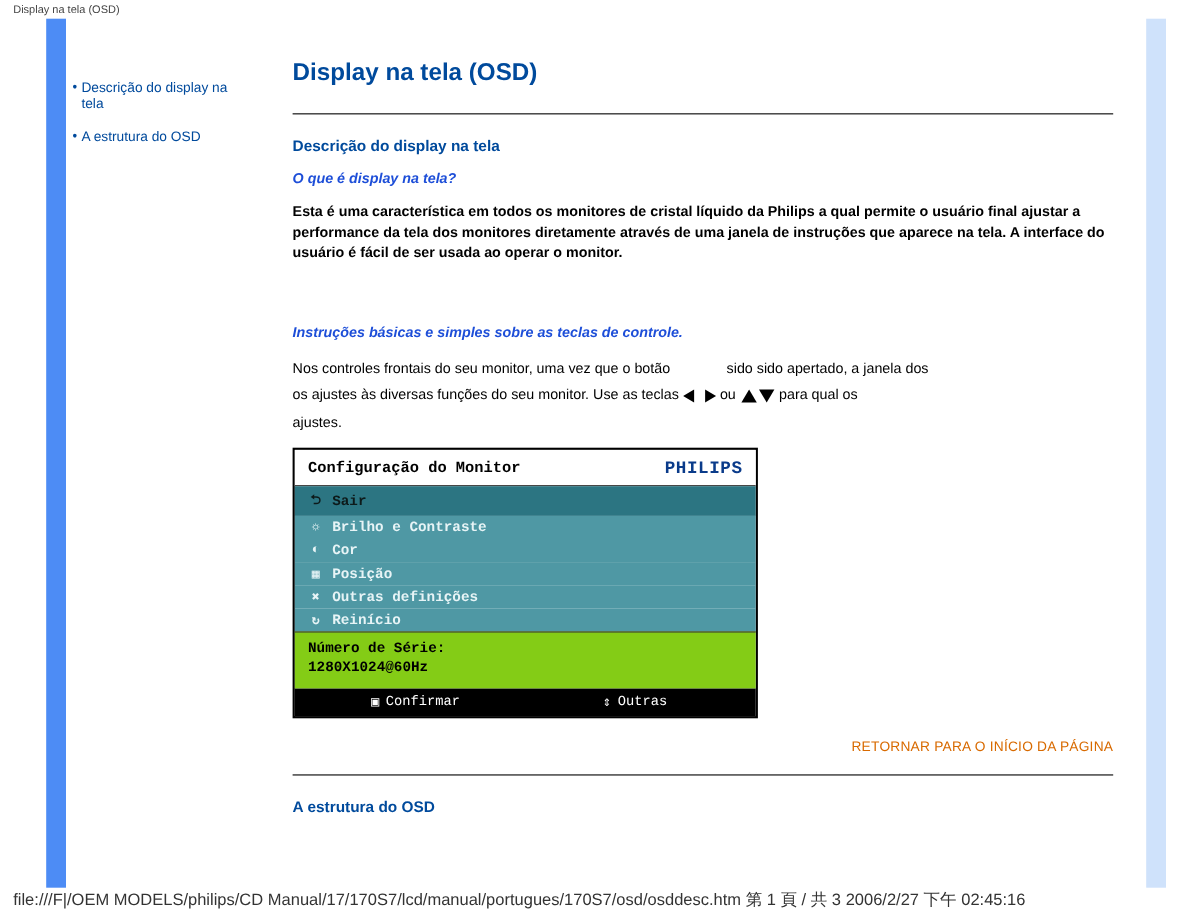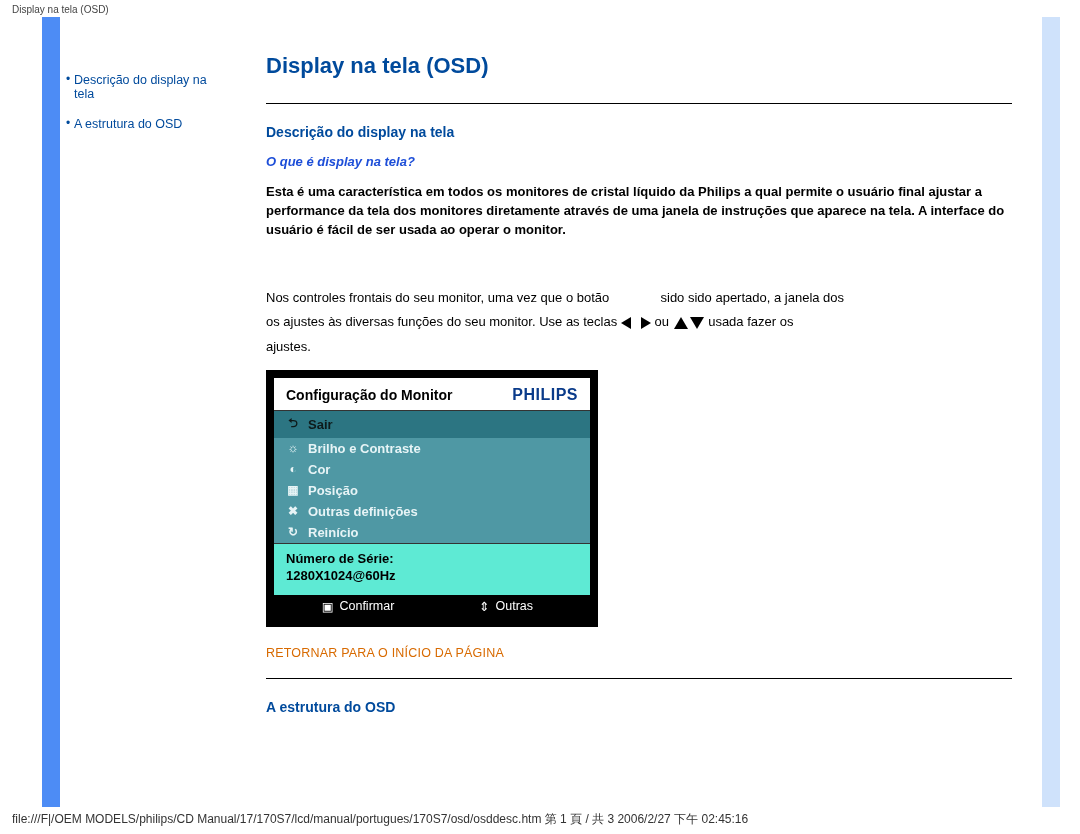--- a/index.html
+++ b/index.html
@@ -44,24 +44,24 @@
   hr.rule { border: none; border-top: 1px solid #000; margin: 8px 0 20px 0; }
   h2.section { color: #004a9c; font-size: 14px; font-weight: bold; margin: 8px 0 14px 0; }
   .orange-sub { color: #1d4ed8; font-style: italic; font-weight: bold; font-size: 13px; margin: 8px 0 14px 0; }
   p.body { font-size: 13px; line-height: 1.45; margin-bottom: 16px; color:#000;font-weight:bold; }
   .paragraph-line { font-size:13px; line-height:1.9; }
   .inline-icon { display:inline-block; vertical-align:middle; }
   .inline-icon svg { display:block; }
 
   
   .osd {
-    width: 332px;
-    border: 8px solid #000000;
+    width: 423px;
+    border: 2px solid #000000;
     margin: 10px 0 18px 0;
-    font-family: Liberation Sans, sans-serif;
+    font-family: Liberation Mono, monospace;
   }
   .osd-top {
     background: #fff;
     display: flex;
     justify-content: space-between;
     align-items: center;
     padding: 8px 12px 6px 12px;
     border-bottom: 1px solid #333;
   }
   .osd-top-title { font-size: 14px; font-weight: bold; color:#000; }
@@ -70,37 +70,37 @@
   .osd-item {
     display: flex; align-items: center; gap: 8px;
     padding: 3px 12px;
     font-size: 13px; font-weight: bold;
     color: #e7f4f6;
     background: #4f98a4;
   }
   .osd-item.active { background: #2c7582; color:#0d1a1a; }
   .osd-item .mi { width:14px; text-align:center; font-size:12px; }
   .osd-info {
-    background:#5eead4; color:#000; font-size:13px; font-weight:bold;
+    background:#84cc16; color:#000; font-size:13px; font-weight:bold;
     padding: 6px 12px 10px 12px; line-height:1.35;
     border-top:1px solid #333;
   }
   .osd-bottom {
     background:#000; color:#fff; font-size:12.5px;
     display:flex; padding:4px 10px 5px 10px;
   }
   .osd-bottom .cell { flex:1; display:flex; gap:6px; align-items:center; justify-content:center; }
   .osd-bottom .glyph { display:inline-block; }
 
-  .back-top { text-align:left; margin: 6px 0 18px 0; }
+  .back-top { text-align:right; margin: 6px 0 18px 0; }
   .back-top a { color:#d86a00; font-size:12.5px; text-decoration:none; letter-spacing:0.2px; }
 
   .footer-path {
     position:absolute; left:12px; bottom:6px;
-    font-size:12px; color:#333;
+    font-size:15px; color:#333;
   }
   .right-strip {
     width: 18px;
     background: #cfe2fb;
     min-height: 790px;
     flex: 0 0 18px;
   }
 </style>
 </head>
 <body>
@@ -123,20 +123,21 @@
 
   <main class="main">
     <h1 class="page-title">Display na tela (OSD)</h1>
     <hr class="rule">
 
     <h2 class="section">Descrição do display na tela</h2>
     <div class="orange-sub">O que é display na tela?</div>
     <p class="body">Esta é uma característica em todos os monitores de cristal líquido da Philips a qual permite o usuário final ajustar a performance da tela dos monitores diretamente através de uma janela de instruções que aparece na tela. A interface do usuário é fácil de ser usada ao operar o monitor.</p>
 
     <div style="height:30px"></div>
+    <div class="orange-sub">Instruções básicas e simples sobre as teclas de controle.</div>
 
     <div>
       <div class="paragraph-line">
         <span>Nos controles frontais do seu monitor,  uma vez que o botão</span>
         <span style="display:inline-block;width:44px"></span>
         <span>sido sido apertado, a janela dos</span>
       </div>
       <div class="paragraph-line">
         <span>os ajustes às diversas funções do seu monitor. Use as teclas</span>
         <span class="inline-icon">
@@ -145,21 +146,21 @@
               <polygon points="30,7 20,1 20,13" fill="#000"></polygon>
             </svg>
         </span>
         <span>ou</span>
         <span class="inline-icon">
           <svg width="32" height="14">
               <polygon points="8,1 1,13 15,13" fill="#000"></polygon>
               <polygon points="24,13 17,1 31,1" fill="#000"></polygon>
             </svg>
         </span>
-        <span>usada fazer os</span>
+        <span>para qual os</span>
       </div>
       <div class="paragraph-line">
         <span>ajustes.</span>
       </div>
     </div>
 
     <div class="osd">
       <div class="osd-top">
         <span class="osd-top-title">Configuração do Monitor</span>
         <span class="brand">PHILIPS</span>

